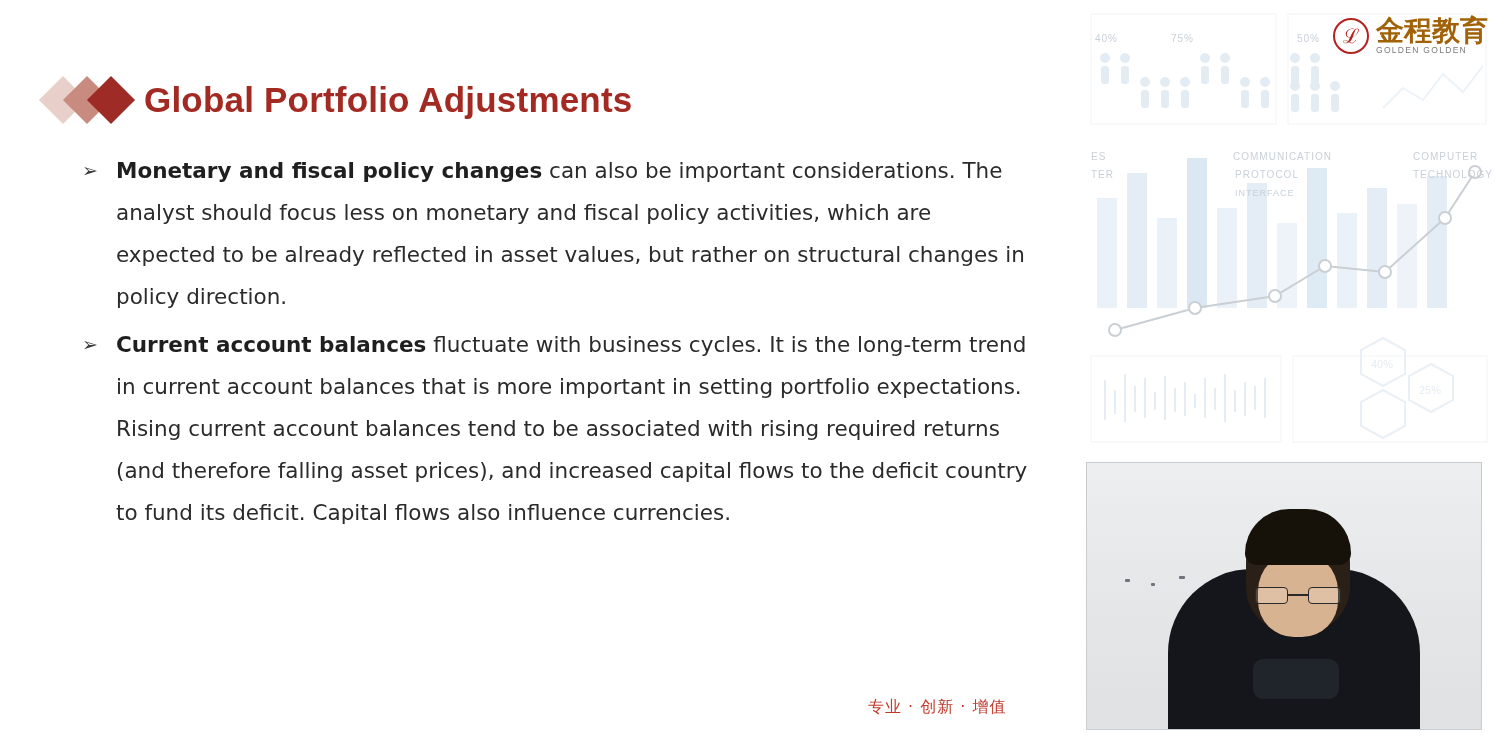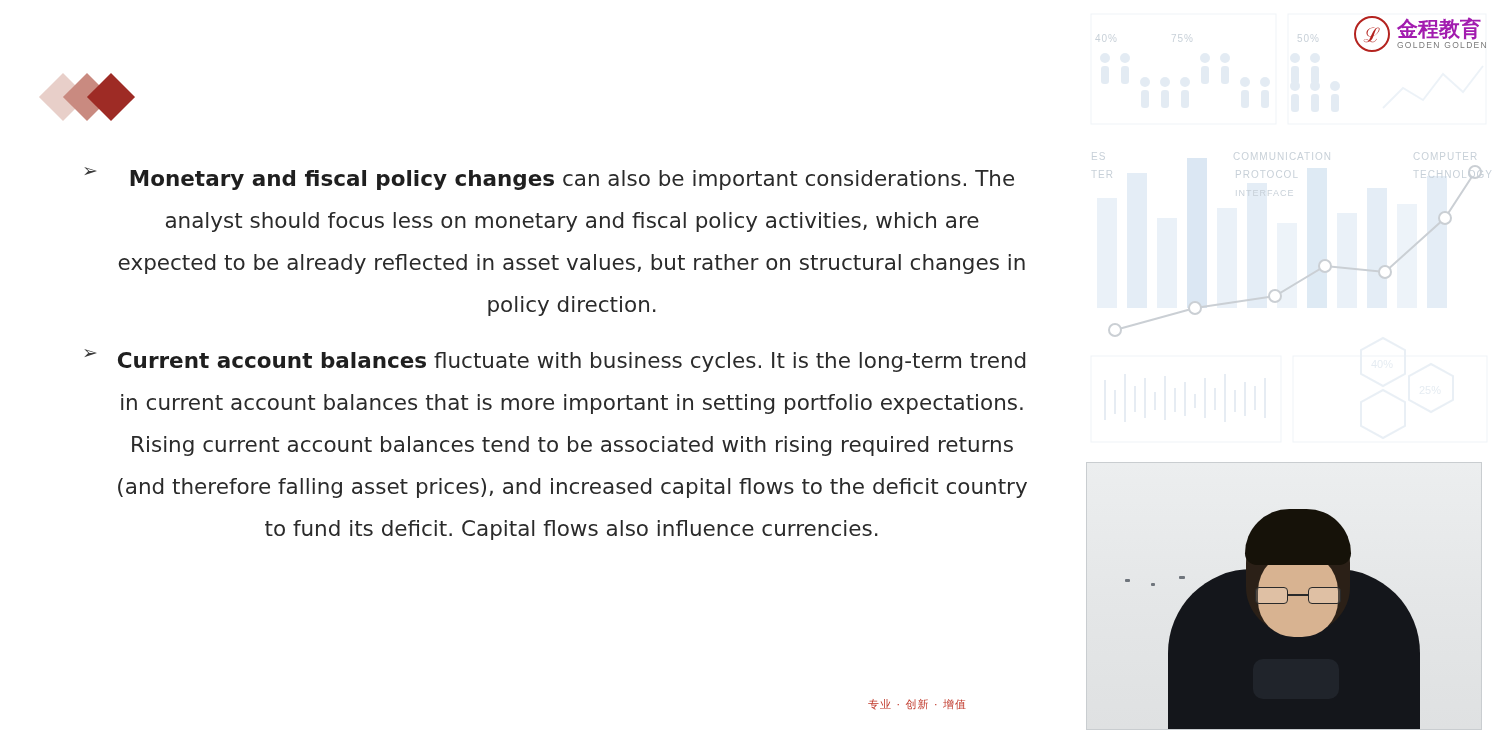--- a/index.html
+++ b/index.html
@@ -67,22 +67,21 @@
     font-size: 19px;
     line-height: 42px;
     padding-left: 4px;
   }
   .para {
     flex: 1 1 auto;
     font-size: 21.5px;
     line-height: 42px;
     color: #2b2b2b;
     font-family: "DejaVu Sans", sans-serif;
-    text-align: center;
-    margin-top: 8px;
+    text-align: left;
   }
   .para b { font-weight: bold; color: #1f1f1f; }
 
   
   .u {
     position: relative;
     display: inline;
     background-image: linear-gradient(to right, #e02d1b, #e02d1b);
     background-repeat: no-repeat;
     background-size: 100% 2.2px;
@@ -90,21 +89,21 @@
   }
   .u2 {
     background-position: 0 1.28em;
     background-size: 100% 2px;
   }
 
   
   #tagline {
     position: absolute;
     left: 868px; top: 697px;
-    font-size: 11px;
+    font-size: 16px;
     color: #c0392b;
     font-family: "DejaVu Sans", sans-serif;
     letter-spacing: 1px;
     white-space: nowrap;
   }
 
   
   #right-panel {
     position: absolute;
     left: 1075px; top: 0;
@@ -131,23 +130,23 @@
     width: 36px; height: 36px;
     border-radius: 50%;
     border: 2px solid #b4231f;
     color: #b4231f;
     font-family: "DejaVu Serif", serif;
     font-size: 20px;
     display: flex; align-items: center; justify-content: center;
     margin-right: 7px;
   }
   #logo-text-cn {
-    font-size: 21px;
+    font-size: 28px;
     font-weight: bold;
-    color: #a21caf;
+    color: #a16207;
     line-height: 1.05;
     font-family: Liberation Sans, sans-serif;
   }
   #logo-text-en {
     font-size: 8.5px;
     color: #7a7a7a;
     letter-spacing: 1.3px;
     font-family: "Liberation Sans", sans-serif;
   }
 
@@ -227,20 +226,21 @@
 <body>
 
 <div id="stage">
 
   <div id="slide">
 
     <div id="title-row">
       <span class="diamond d1"></span>
       <span class="diamond d2"></span>
       <span class="diamond d3"></span>
+      <span id="title-text">Global Portfolio Adjustments</span>
     </div>
 
     <div id="body">
 
       <div class="bullet-row">
         <div class="arrow">➢</div>
         <div class="para">
           <b class="u">Monetary and fiscal policy changes</b><span> can also be important considerations. The analyst should focus less on monetary and fiscal policy activities, which are expected to be </span><span class="u u2">already reflected in asset values,</span><span> but rather on </span><span class="u u2">structural changes in policy direction.</span>
         </div>
       </div>

